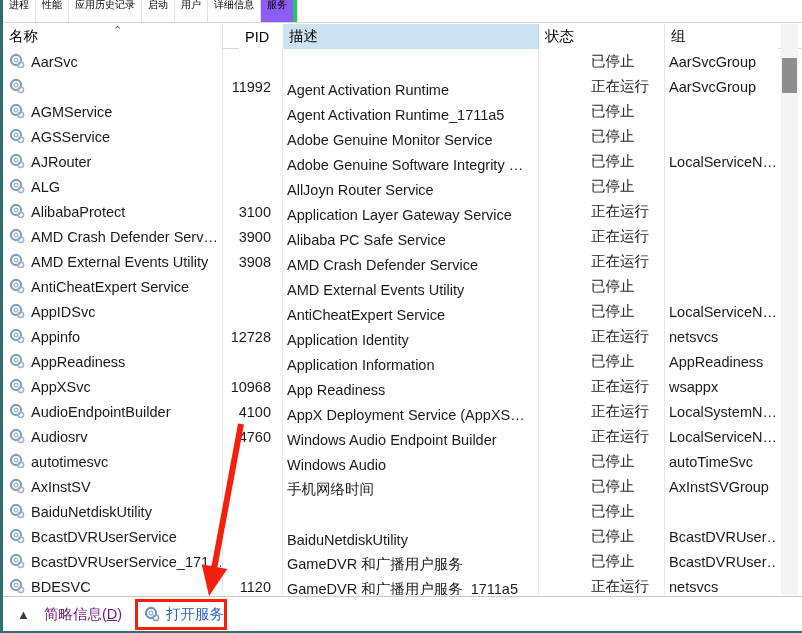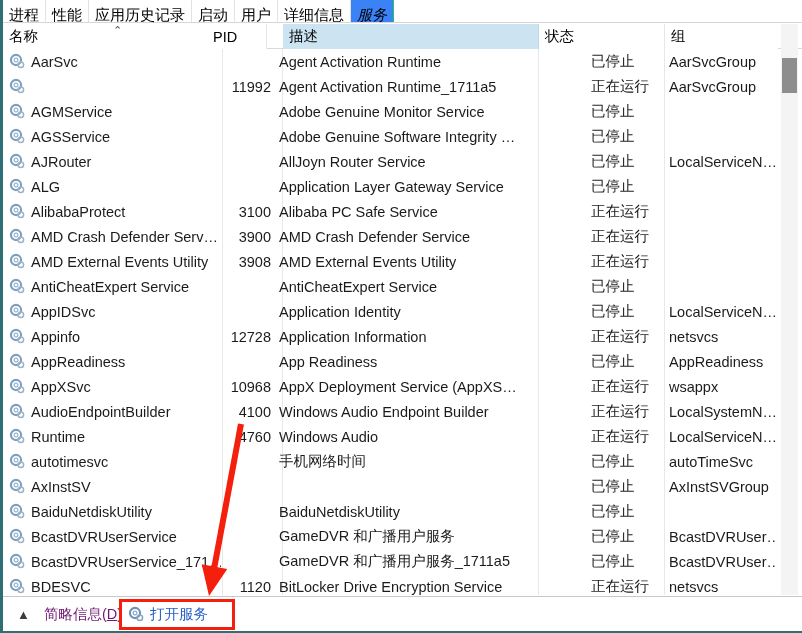--- a/index.html
+++ b/index.html
@@ -20,34 +20,33 @@
 
   
   .tabstrip {
     position: absolute; left: 0; top: 0;
     width: 799px; height: 23px;
     background: #ffffff;
     border-bottom: 1px solid #d6d6d6;
     display: flex; align-items: stretch;
   }
   .tab {
-    display: flex; align-items: flex-end;
+    display: flex; align-items: flex-start;
     padding: 0 6px;
-    font-size: 15px;
+    font-size: 10px;
     color: #000000;
     line-height: 1;
     border-right: 1px solid #e2e2e2;
     background: #ffffff;
     cursor: default;
     white-space: nowrap;
   }
   .tab.active {
-    background: #3b82f6;
-    border-right: 1px solid #22c55e;
-    font-style: italic;
+    background: #8b5cf6;
+    border-right: 4px solid #22c55e;
   }
   .tab-filler { flex: 1 1 auto; border-right: none; }
 
   
   .colheader {
     position: absolute; left: 0; top: 24px;
     width: 799px; height: 25px;
     background: #ffffff;
     border-bottom: 1px solid #d9d9d9;
   }
@@ -87,21 +86,21 @@
   .cell {
     position: absolute; top: 0; height: 25px;
     display: flex; align-items: center;
     font-size: 14.5px;
     color: #1b1b1b;
     white-space: nowrap;
     overflow: hidden;
   }
   .c-name  { left: 6px;   width: 212px; }
   .c-pid   { left: 220px; width: 54px; justify-content: flex-end; padding-right: 6px; }
-  .c-desc  { left: 276px; width: 246px; }
+  .c-desc  { left: 284px; width: 246px; margin-top: 28px; }
   .c-state { left: 540px; width: 120px; margin-left: 48px; }
   .c-group { left: 666px; width: 108px; }
 
   
   .vline {
     position: absolute; top: 0;
     width: 1px; height: 546px;
     background: #e8e8e8;
   }
 
@@ -140,22 +139,23 @@
   .fewer {
     margin-left: 14px;
     font-size: 14.5px;
     color: #701a75;
     cursor: default;
     white-space: nowrap;
   }
   .fewer u { text-decoration: underline; }
   .openservices-box {
     position: relative;
+    margin-left: 16px;
     display: flex; align-items: center;
-    padding: 3px 24px 3px 6px;
+    padding: 3px 0 3px 6px;
     outline: 3px solid #f41f0d;
     outline-offset: 0;
     cursor: pointer;
     justify-content: space-between;
   }
   .openservices-label {
     font-size: 14.5px;
     color: #2a62c4;
     margin-left: 5px;
     white-space: nowrap;
@@ -197,21 +197,21 @@
         <span>服务</span>
       </div>
     <div class="tab tab-filler"></div>
   </div>
 
   <div class="colheader">
     <div class="col" style="left:0px;width:220px;">
       <span>名称</span>
       <span class="sortmark">⌃</span>
     </div>
-    <div class="col" style="left:204px;width:60px;">
+    <div class="col" style="left:236px;width:60px;">
       <span>PID</span>
     </div>
     <div class="col" style="left:536px;width:126px;">
       <span>状态</span>
     </div>
     <div class="col sel" style="left: 280px; width: 256px; background: rgb(204, 228, 242);">
       <span>描述</span>
     </div>
     <div class="col" style="left:662px;width:113px;border-right:none;">
       <span>组</span>
@@ -418,21 +418,21 @@
           <div class="cell c-state">正在运行</div>
           <div class="cell c-group">LocalSystemN…</div>
         </div>
         <div class="row">
           <span class="gear"><svg width="17" height="17" viewBox="0 0 17 17">
               <circle cx="7" cy="7" r="5.1" fill="none" stroke="#7d9fbe" stroke-width="2.1"></circle>
               <circle cx="7" cy="7" r="2.0" fill="#ffffff" stroke="#7d9fbe" stroke-width="1"></circle>
               <circle cx="11.8" cy="11.8" r="2.8" fill="none" stroke="#9ab3c9" stroke-width="1.5"></circle>
               <circle cx="11.8" cy="11.8" r="1" fill="#ffffff"></circle>
             </svg></span>
-          <div class="cell c-name" style="padding-left: 22px;">Runtime</div>
+          <div class="cell c-name" style="padding-left: 22px;">Audiosrv</div>
           <div class="cell c-pid">4760</div>
           <div class="cell c-desc">Windows Audio</div>
           <div class="cell c-state">正在运行</div>
           <div class="cell c-group">LocalServiceN…</div>
         </div>
         <div class="row">
           <span class="gear"><svg width="17" height="17" viewBox="0 0 17 17">
               <circle cx="7" cy="7" r="5.1" fill="none" stroke="#7d9fbe" stroke-width="2.1"></circle>
               <circle cx="7" cy="7" r="2.0" fill="#ffffff" stroke="#7d9fbe" stroke-width="1"></circle>
               <circle cx="11.8" cy="11.8" r="2.8" fill="none" stroke="#9ab3c9" stroke-width="1.5"></circle>

